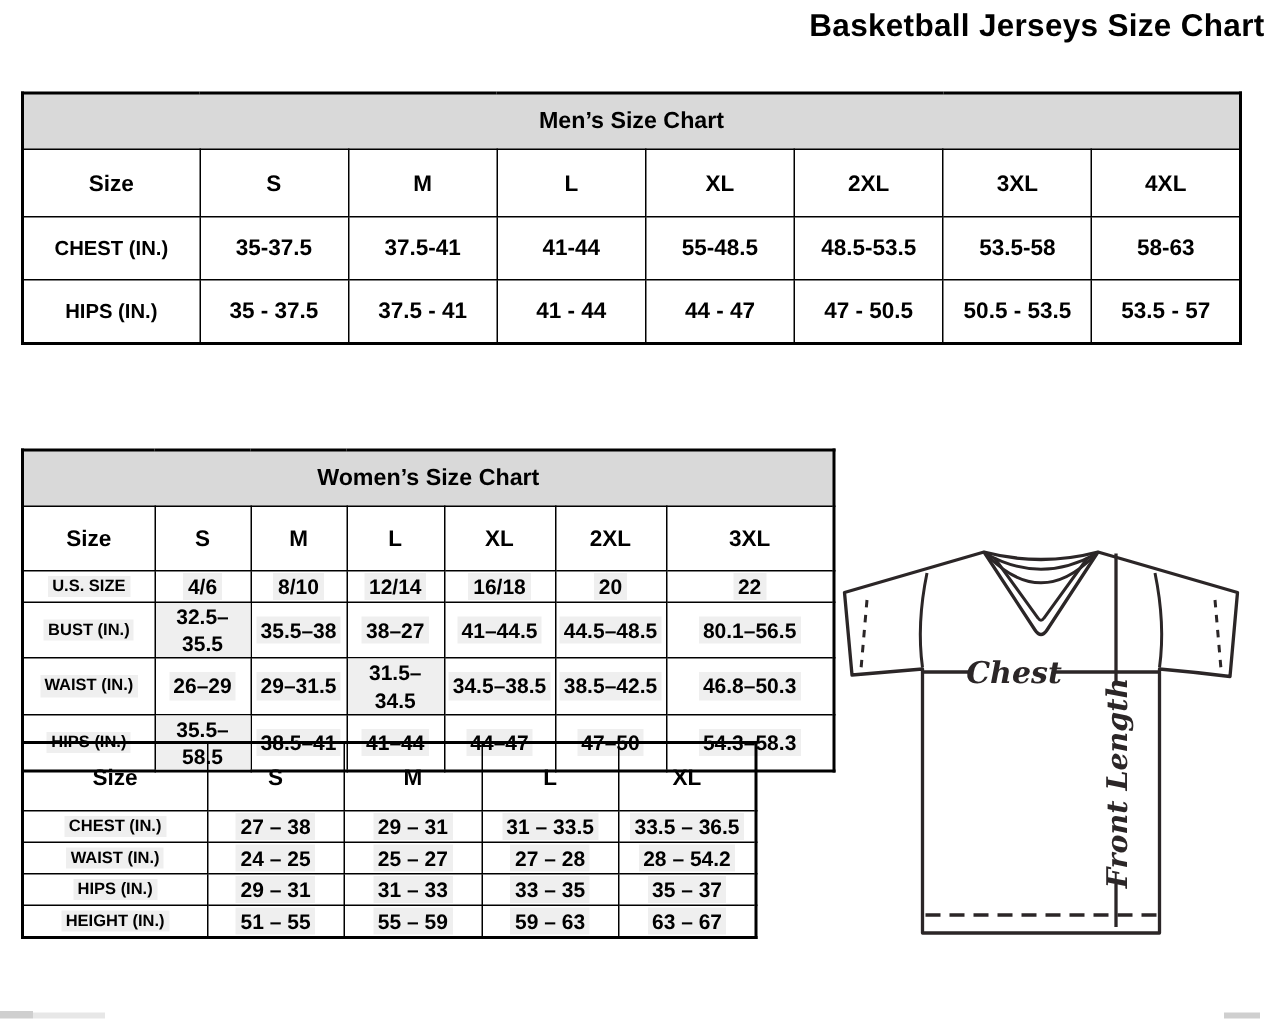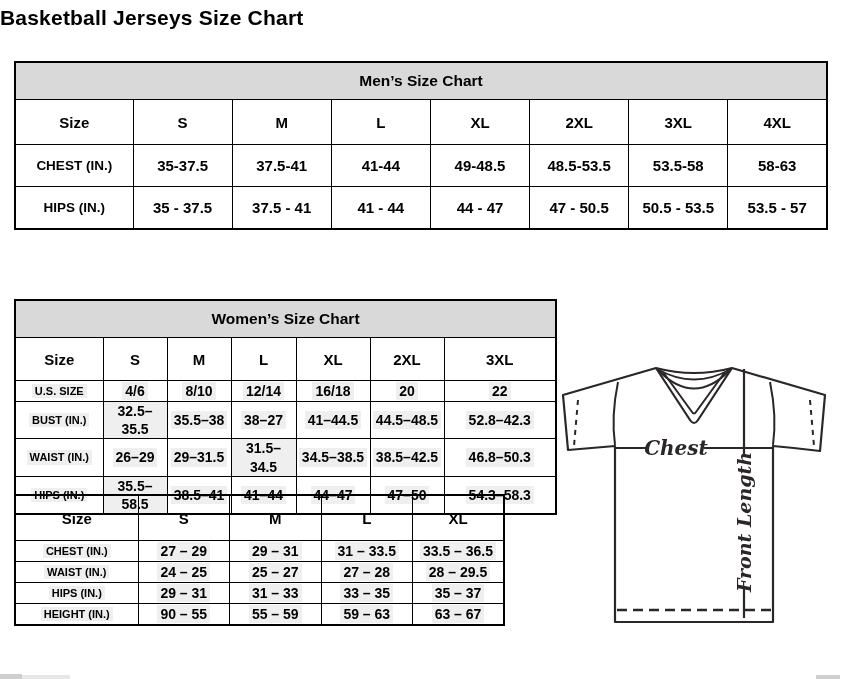--- a/index.html
+++ b/index.html
@@ -1,21 +1,21 @@
 <!DOCTYPE html>
 <html><head>
 <meta charset="utf-8">
 <style>
   html,body{margin:0;padding:0;}
   body{
     width:843px;height:679px;position:relative;background:#ffffff;
     font-family:"Liberation Sans", sans-serif;color:#000;overflow:hidden;
   }
   .page-title{
-    position:absolute;top:6px;left:0;width:100%;text-align:left;
+    position:absolute;top:6px;left:0;width:100%;text-align:right;
     font-size:21px;font-weight:bold;letter-spacing:.2px;
   }
   .tbl-wrap{position:absolute;}
   .mens-w{left:14px;top:61px;width:814px;}
   .womens-w{left:14px;top:299px;width:543px;}
   .youth-w{left:14px;top:494px;width:491px;}
   table.sizes{
     border-collapse:collapse;table-layout:fixed;width:100%;
     border:2px solid #000;
   }
@@ -66,21 +66,21 @@
         <td>XL</td>
         <td>2XL</td>
         <td>3XL</td>
         <td>4XL</td>
       </tr>
       <tr class="data-row">
         <td class="lbl">CHEST (IN.)</td>
         <td>35-37.5</td>
         <td>37.5-41</td>
         <td>41-44</td>
-        <td>49-48.5</td>
+        <td>55-48.5</td>
         <td>48.5-53.5</td>
         <td>53.5-58</td>
         <td>58-63</td>
       </tr>
       <tr class="data-row">
         <td class="lbl">HIPS (IN.)</td>
         <td>35 - 37.5</td>
         <td>37.5 - 41</td>
         <td>41 - 44</td>
         <td>44 - 47</td>
@@ -125,21 +125,21 @@
         <td><span class="hl">20</span></td>
         <td><span class="hl">22</span></td>
       </tr>
       <tr class="data-row">
         <td class="lbl"><span class="hl">BUST (IN.)</span></td>
         <td><span class="hl">32.5–35.5</span></td>
         <td><span class="hl">35.5–38</span></td>
         <td><span class="hl">38–27</span></td>
         <td><span class="hl">41–44.5</span></td>
         <td><span class="hl">44.5–48.5</span></td>
-        <td><span class="hl">52.8–42.3</span></td>
+        <td><span class="hl">80.1–56.5</span></td>
       </tr>
       <tr class="data-row">
         <td class="lbl"><span class="hl">WAIST (IN.)</span></td>
         <td><span class="hl">26–29</span></td>
         <td><span class="hl">29–31.5</span></td>
         <td><span class="hl">31.5–34.5</span></td>
         <td><span class="hl">34.5–38.5</span></td>
         <td><span class="hl">38.5–42.5</span></td>
         <td><span class="hl">46.8–50.3</span></td>
       </tr>
@@ -168,42 +168,42 @@
     <tbody>
       <tr class="head-row">
         <td>Size</td>
         <td>S</td>
         <td>M</td>
         <td>L</td>
         <td>XL</td>
       </tr>
       <tr class="data-row">
         <td class="lbl"><span class="hl">CHEST (IN.)</span></td>
-        <td><span class="hl">27 – 29</span></td>
+        <td><span class="hl">27 – 38</span></td>
         <td><span class="hl">29 – 31</span></td>
         <td><span class="hl">31 – 33.5</span></td>
         <td><span class="hl">33.5 – 36.5</span></td>
       </tr>
       <tr class="data-row">
         <td class="lbl"><span class="hl">WAIST (IN.)</span></td>
         <td><span class="hl">24 – 25</span></td>
         <td><span class="hl">25 – 27</span></td>
         <td><span class="hl">27 – 28</span></td>
-        <td><span class="hl">28 – 29.5</span></td>
+        <td><span class="hl">28 – 54.2</span></td>
       </tr>
       <tr class="data-row">
         <td class="lbl"><span class="hl">HIPS (IN.)</span></td>
         <td><span class="hl">29 – 31</span></td>
         <td><span class="hl">31 – 33</span></td>
         <td><span class="hl">33 – 35</span></td>
         <td><span class="hl">35 – 37</span></td>
       </tr>
       <tr class="data-row">
         <td class="lbl"><span class="hl">HEIGHT (IN.)</span></td>
-        <td><span class="hl">90 – 55</span></td>
+        <td><span class="hl">51 – 55</span></td>
         <td><span class="hl">55 – 59</span></td>
         <td><span class="hl">59 – 63</span></td>
         <td><span class="hl">63 – 67</span></td>
       </tr>
     </tbody>
   </table>
 </div>
 
 <svg class="jersey" width="286" height="272" viewBox="0 0 286 272">
 

